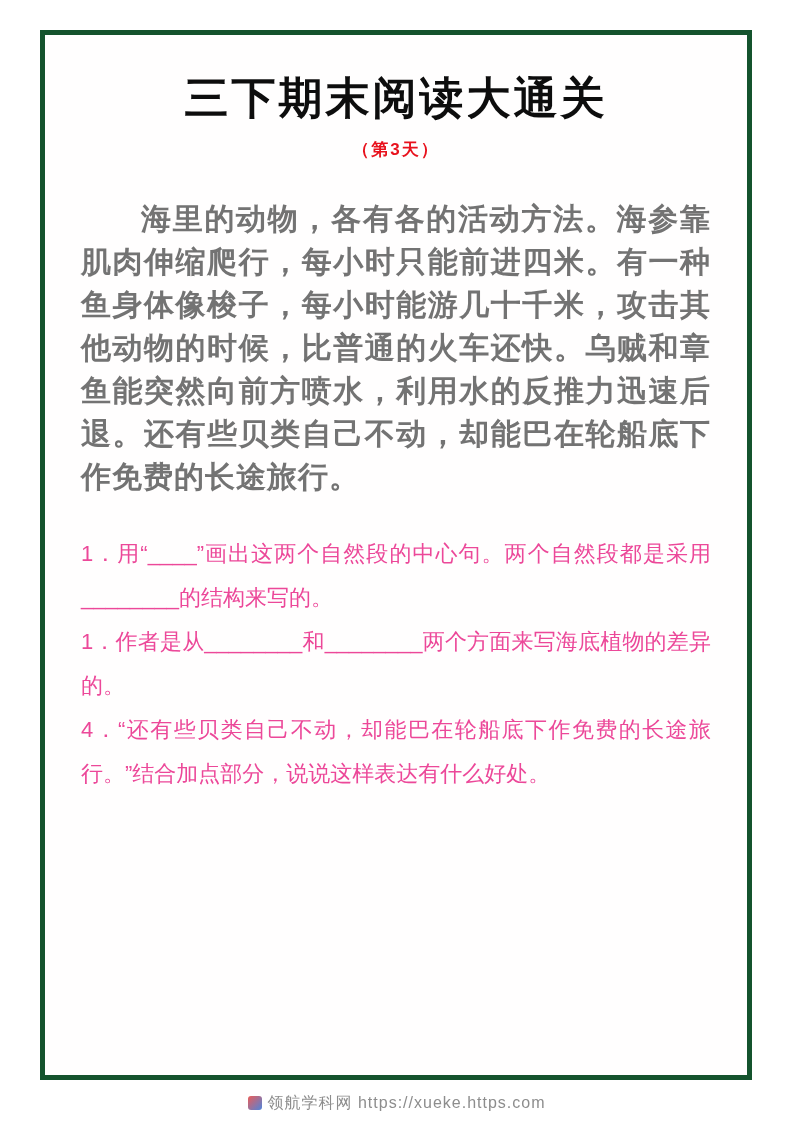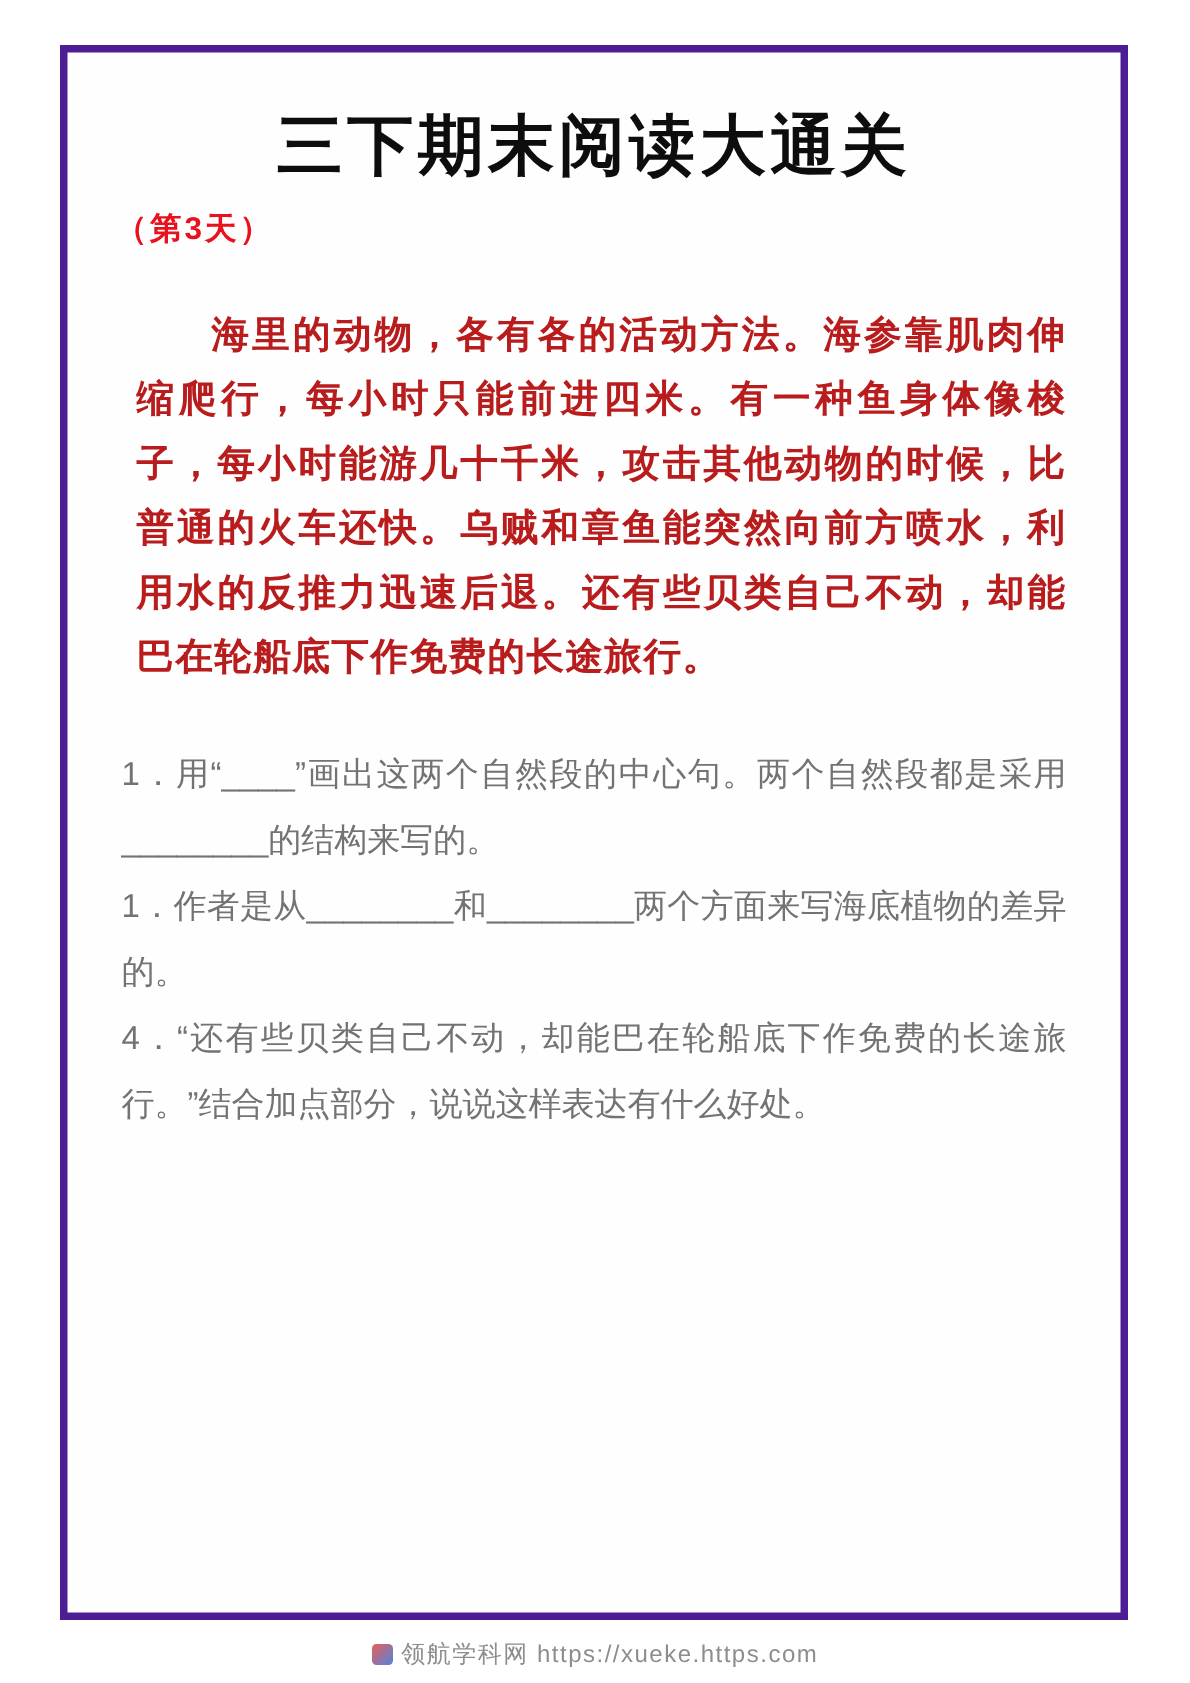--- a/index.html
+++ b/index.html
@@ -11,65 +11,64 @@
     font-family: "Liberation Sans", "DejaVu Sans", sans-serif;
     color: #1c1c1c;
     overflow: hidden;
   }
   .frame {
     position: absolute;
     top: 30px;
     left: 40px;
     right: 41px;
     bottom: 42px;
-    border: 5px solid #4c1d95;
+    border: 5px solid #14532d;
     background: #fffefe;
     padding: 38px 32px 0 32px;
     overflow: hidden;
   }
   .title {
     text-align: center;
     font-size: 44px;
     font-weight: 900;
     letter-spacing: 3px;
     color: #0d0d0d;
     line-height: 1.15;
   }
   .subtitle {
-    text-align: left;
-    font-size: 21px;
+    text-align: center;
+    font-size: 17px;
     font-weight: 700;
     color: #e8111c;
     margin-top: 14px;
     letter-spacing: 2px;
   }
   .passage {
     margin-top: 36px;
     padding: 0 4px;
   }
   .passage p {
-    font-size: 25px;
+    font-size: 30px;
     font-weight: 700;
     line-height: 43px;
     text-indent: 2em;
     text-align: justify;
     letter-spacing: 1px;
-    color: #b91c1c;
-    margin-left: 10px;
+    color: #737373;
   }
   .questions {
     margin-top: 34px;
     padding: 0 4px;
   }
   .questions p {
     font-size: 22px;
     font-weight: 400;
     line-height: 44px;
     text-align: justify;
-    color: #737373;
+    color: #ec4899;
   }
   .footer {
     position: absolute;
     left: 0;
     bottom: 8px;
     width: 100%;
     text-align: center;
     font-size: 16px;
     color: #8d8d8d;
     letter-spacing: 1px;

